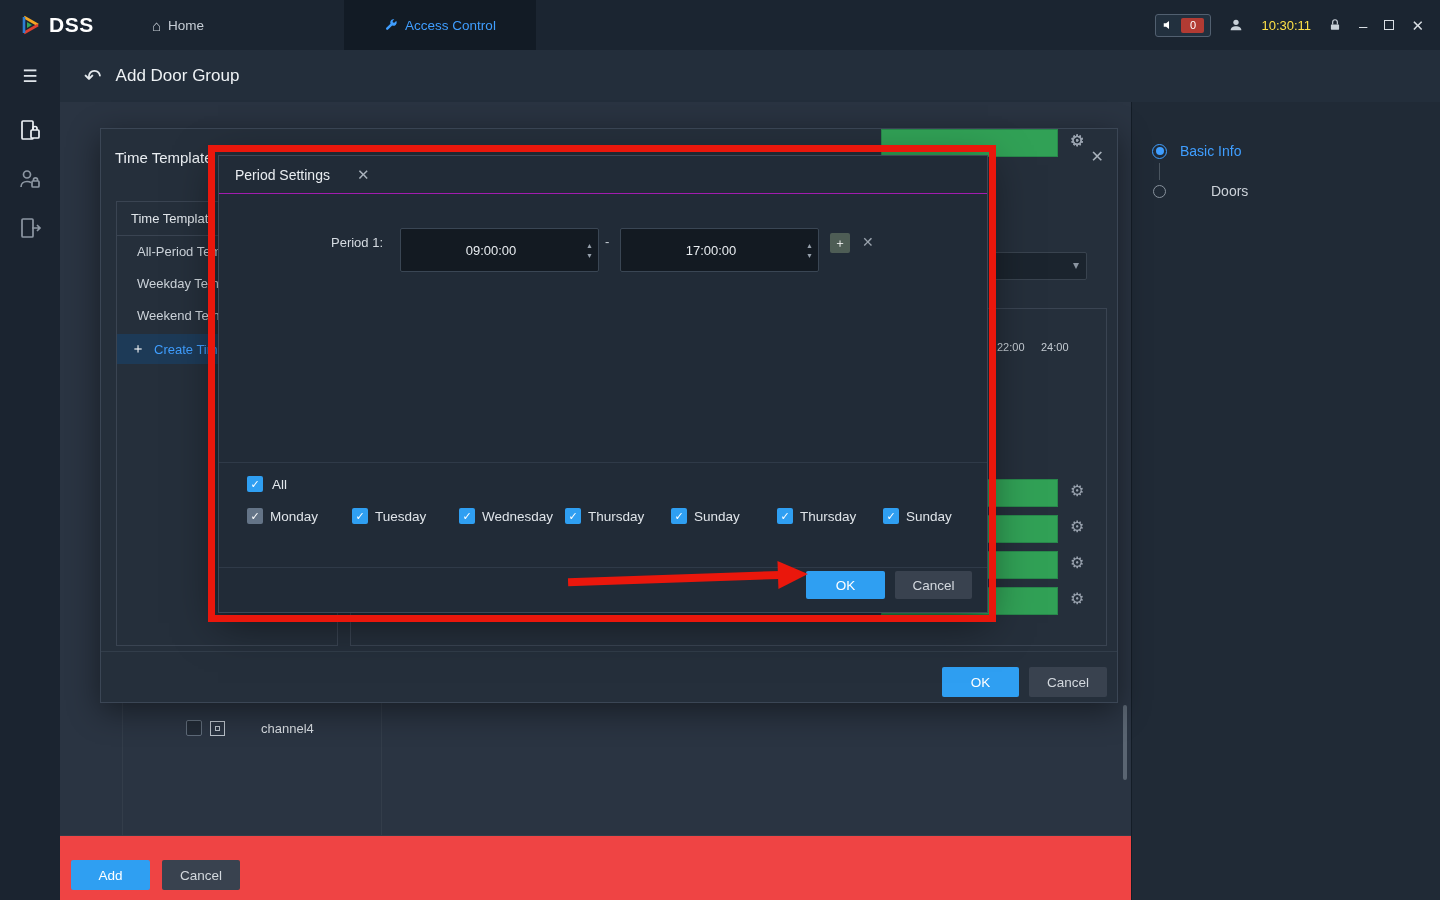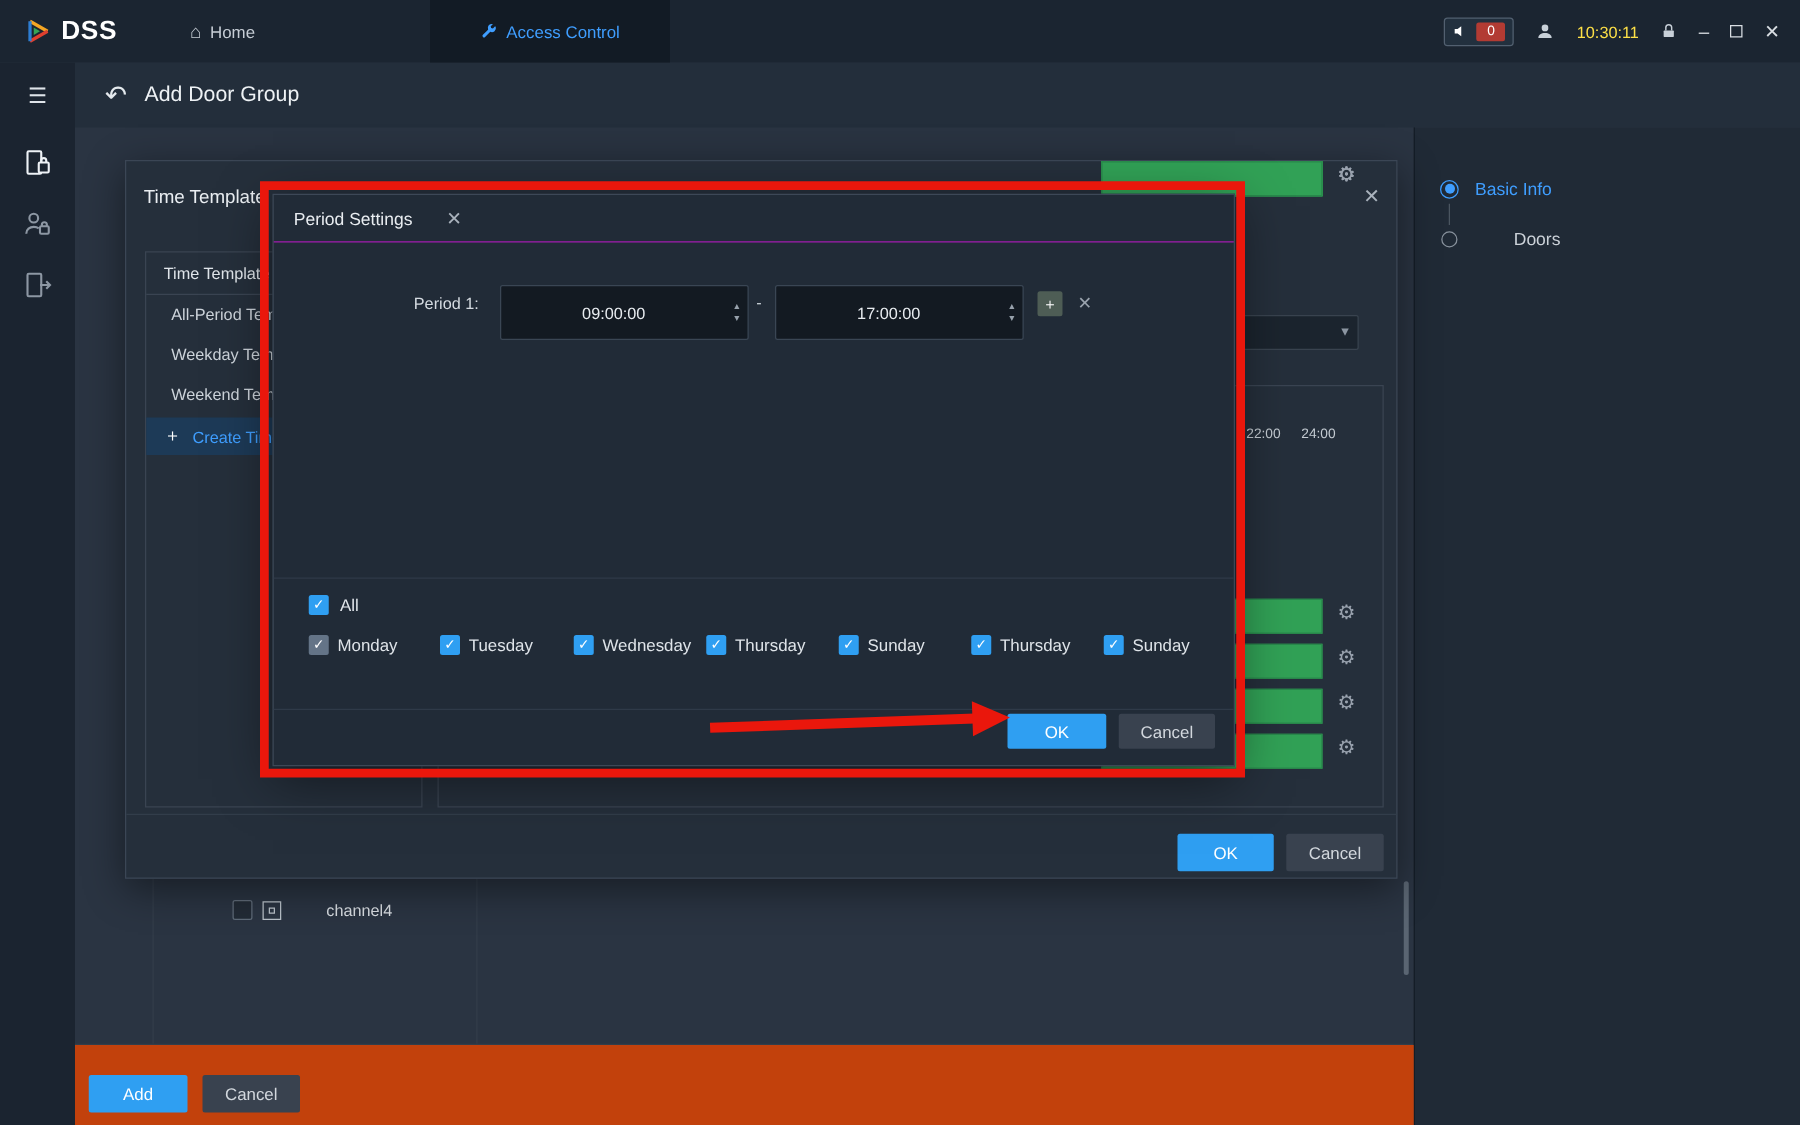--- a/index.html
+++ b/index.html
@@ -51,21 +51,21 @@
   
   .v-line { position:absolute; width:1px; background:#333d4a; }
   .h-line { position:absolute; height:1px; background:#333d4a; }
   .channel-row { position:absolute; left:186px; top:720px; display:flex; align-items:center; gap:8px; z-index:1; }
   .channel-lbl { font-size:13px; color:#d8dde2;margin-left:28px; }
   .dev-icon { width:15px; height:15px; border:1.5px solid #b9c1c9; display:flex; align-items:center; justify-content:center; }
   .dev-icon b { width:5px; height:5px; border:1.5px solid #b9c1c9; display:block; }
   .scroll-thumb { position:absolute; left:1123px; top:705px; width:4px; height:75px; background:#5a6572; border-radius:2px; z-index:1; }
 
   
-  .bottom-strip { position:absolute; left:60px; top:836px; width:1071px; height:64px; background:#c2410c; z-index:1; }
+  .bottom-strip { position:absolute; left:60px; top:836px; width:1071px; height:64px; background:#ef4444; z-index:1; }
   .btn { display:flex; align-items:center; justify-content:center; font-size:13.5px; border-radius:2px; cursor:default; }
   .btn-blue { background:#2f9ff2; color:#ffffff; }
   .btn-gray { background:#39424f; color:#d3d8de; }
   .bs-add { position:absolute; left:11px; top:24px; width:79px; height:30px; }
   .bs-cancel { position:absolute; left:102px; top:24px; width:78px; height:30px; }
 
   
   .dialog { position:absolute; left:100px; top:128px; width:1018px; height:575px; background:#252f3b; border:1px solid #3b4655; box-shadow:0 8px 30px rgba(0,0,0,.45); z-index:3; }
   .dialog-title { position:absolute; left:14px; top:20px; font-size:15px; color:#eaeef2; }
   .dialog-close { position:absolute; right:13px; top:18px; font-size:16px; color:#a9b2bc; }

